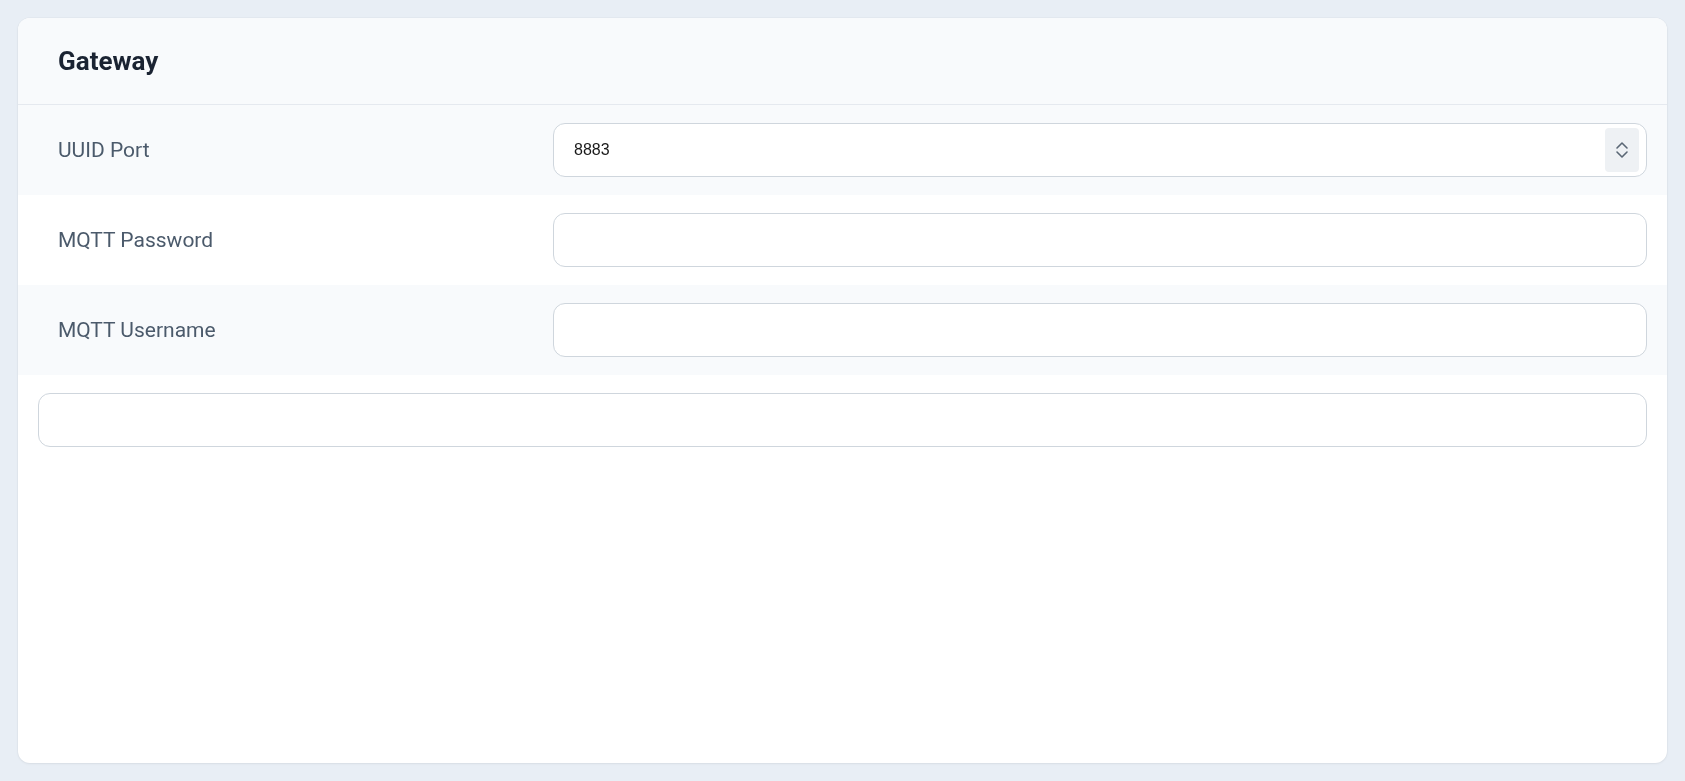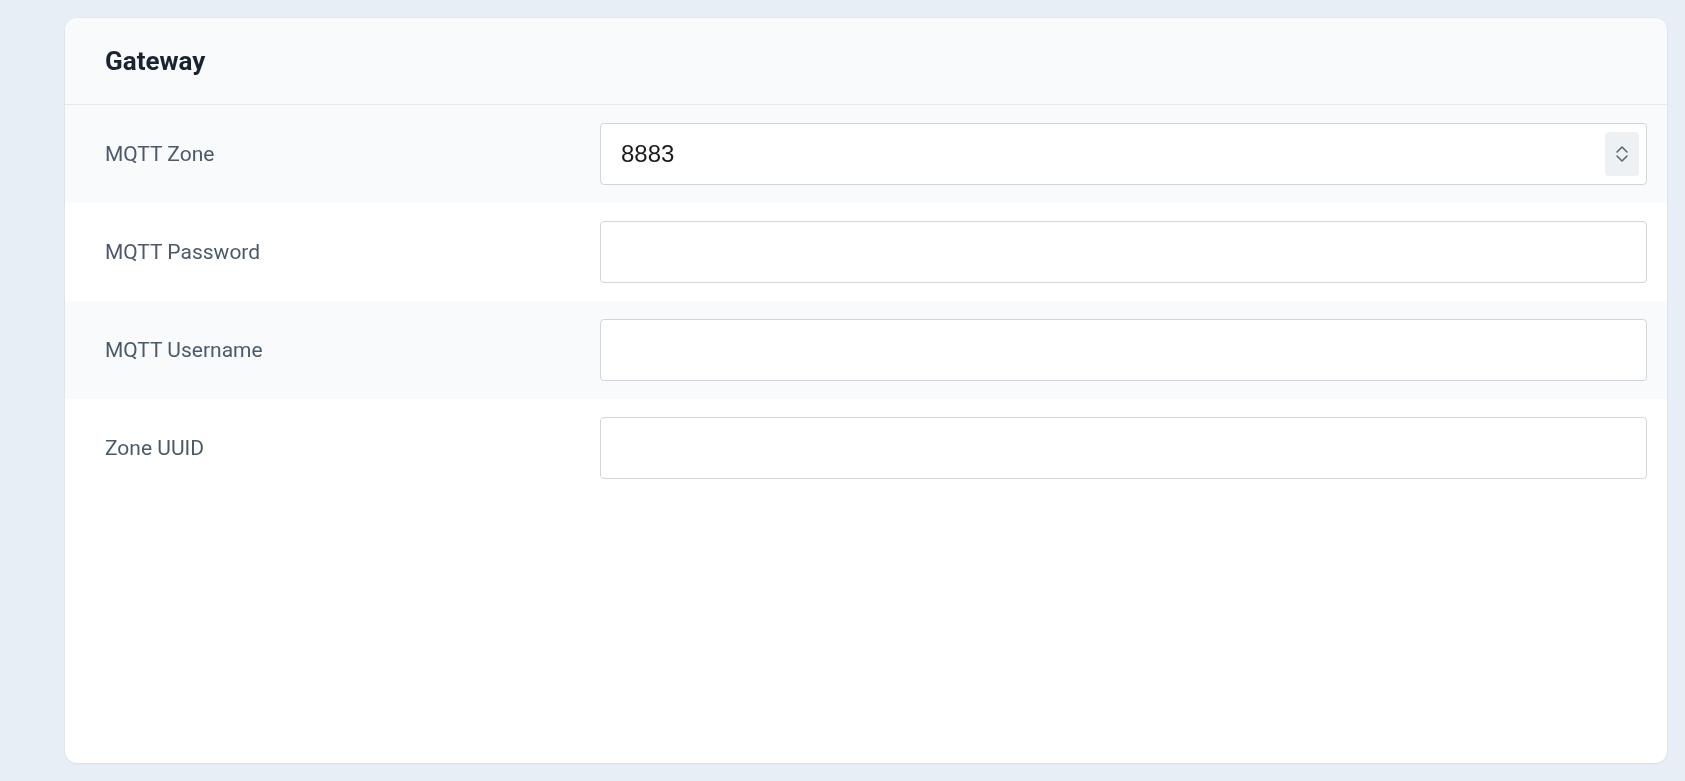--- a/index.html
+++ b/index.html
@@ -13,21 +13,20 @@
       padding: 18px;
       width: 1685px;
       height: 781px;
     }
     .card {
       background: #ffffff;
       border-radius: 12px;
       box-shadow: 0 1px 3px rgba(0,0,0,0.05), 0 0 0 1px rgba(0,0,0,0.02);
       overflow: hidden;
       height: 100%;
-      margin-left: 47px;
     }
     .card-header {
       background: #f8fafc;
       padding: 28px 40px;
       border-bottom: 1px solid #e5e9ef;
     }
     .card-title {
       font-size: 26px;
       font-weight: 700;
       color: #1a2332;
@@ -51,25 +50,25 @@
       font-size: 21px;
       color: #4b5a6b;
       padding-left: 20px;
     }
     .form-field {
       flex: 1;
       position: relative;
     }
     .input {
       width: 100%;
-      height: 62px;
+      height: 54px;
       border: 1px solid #cfd6dd;
-      border-radius: 4px;
+      border-radius: 12px;
       padding: 0 20px;
-      font-size: 24px;
+      font-size: 16px;
       color: #1a1a1a;
       background: #ffffff;
       outline: none;
     }
     .number-wrap {
       position: relative;
     }
     .number-wrap .input {
       padding-right: 54px;
     }
@@ -96,21 +95,21 @@
 <body>
 
 <div class="card">
   <div class="card-header">
     <h2 class="card-title">Gateway</h2>
   </div>
   <div class="form-body">
 
 
     <div class="form-row">
-      <div class="form-label">MQTT Zone</div>
+      <div class="form-label">UUID Port</div>
       <div class="form-field number-wrap">
         <input class="input" type="text" inputmode="numeric" value="8883" style="">
         <div class="stepper">
           <svg width="14" height="9" viewBox="0 0 14 9">
               <path d="M2 7 L7 2 L12 7" fill="none" stroke="#5a6775" stroke-width="1.6" stroke-linecap="round" stroke-linejoin="round"></path>
             </svg>
           <svg width="14" height="9" viewBox="0 0 14 9">
               <path d="M2 2 L7 7 L12 2" fill="none" stroke="#5a6775" stroke-width="1.6" stroke-linecap="round" stroke-linejoin="round"></path>
             </svg>
         </div>
@@ -125,20 +124,19 @@
     </div>
 
     <div class="form-row">
       <div class="form-label">MQTT Username</div>
       <div class="form-field">
         <input class="input" type="text" value="" style="">
       </div>
     </div>
 
     <div class="form-row">
-      <div class="form-label">Zone UUID</div>
       <div class="form-field">
         <input class="input" type="text" value="" style="">
       </div>
     </div>
 
   </div>
 </div>
 
 </body></html>

